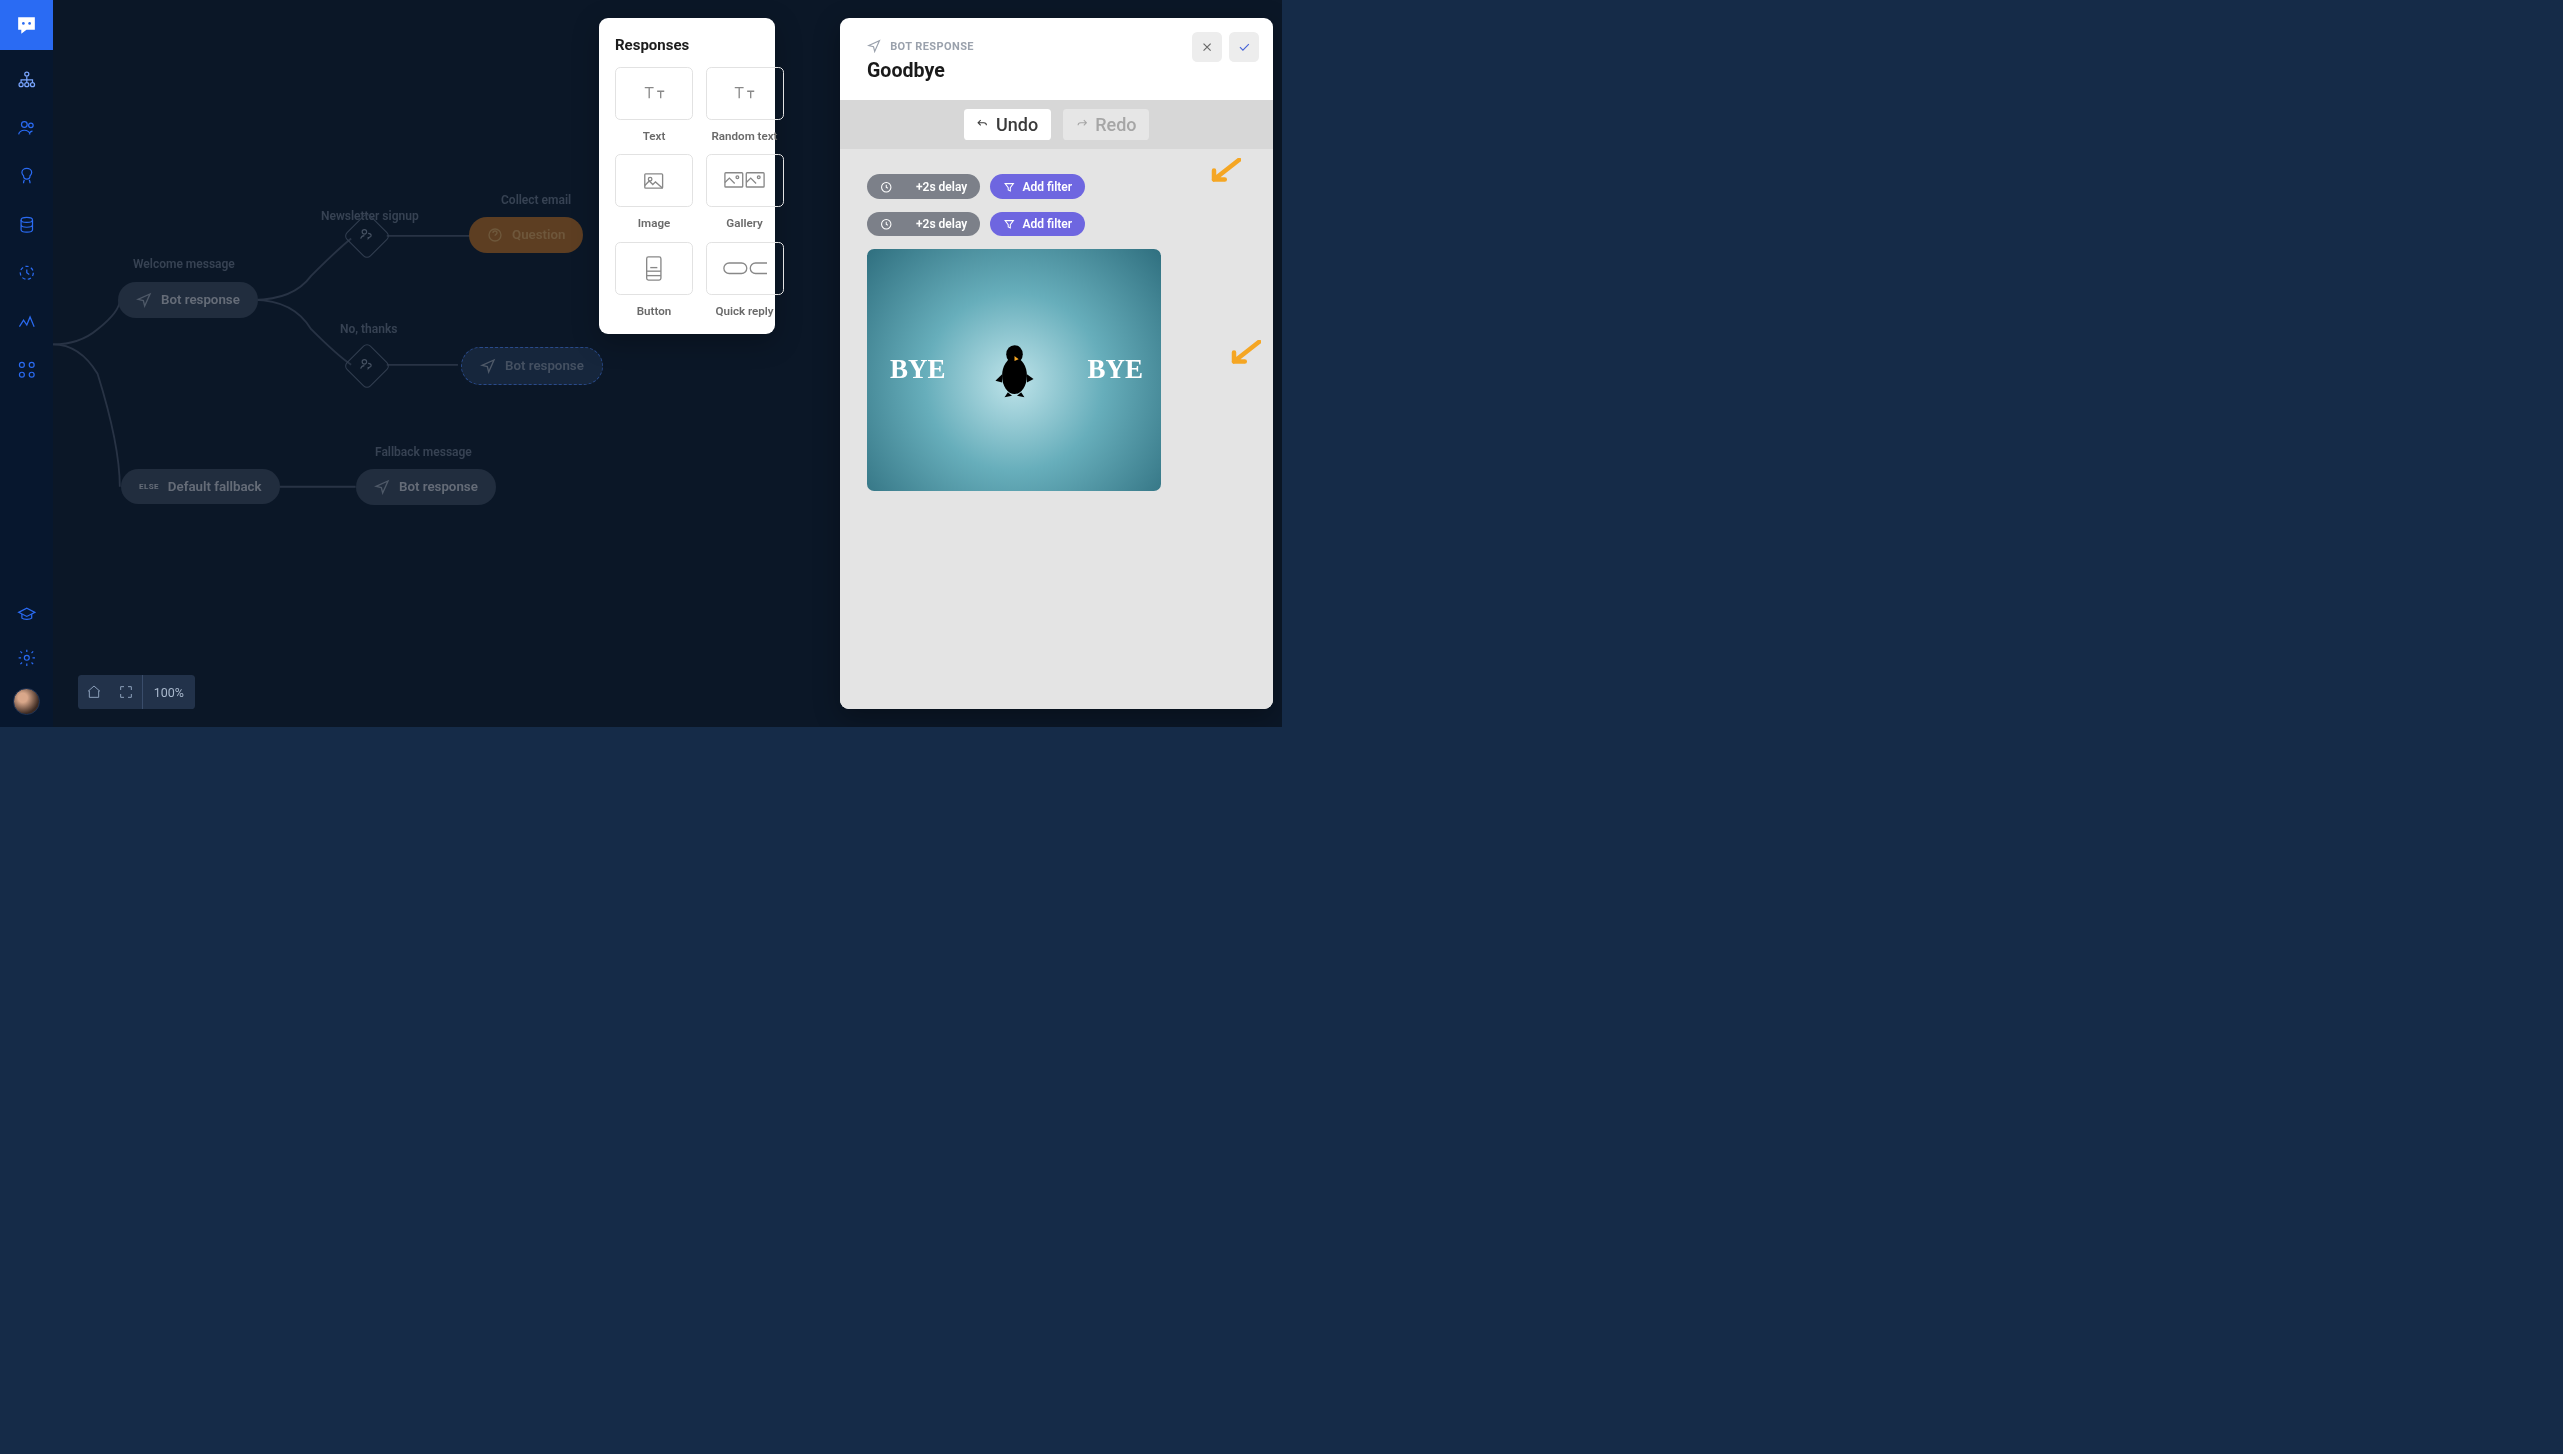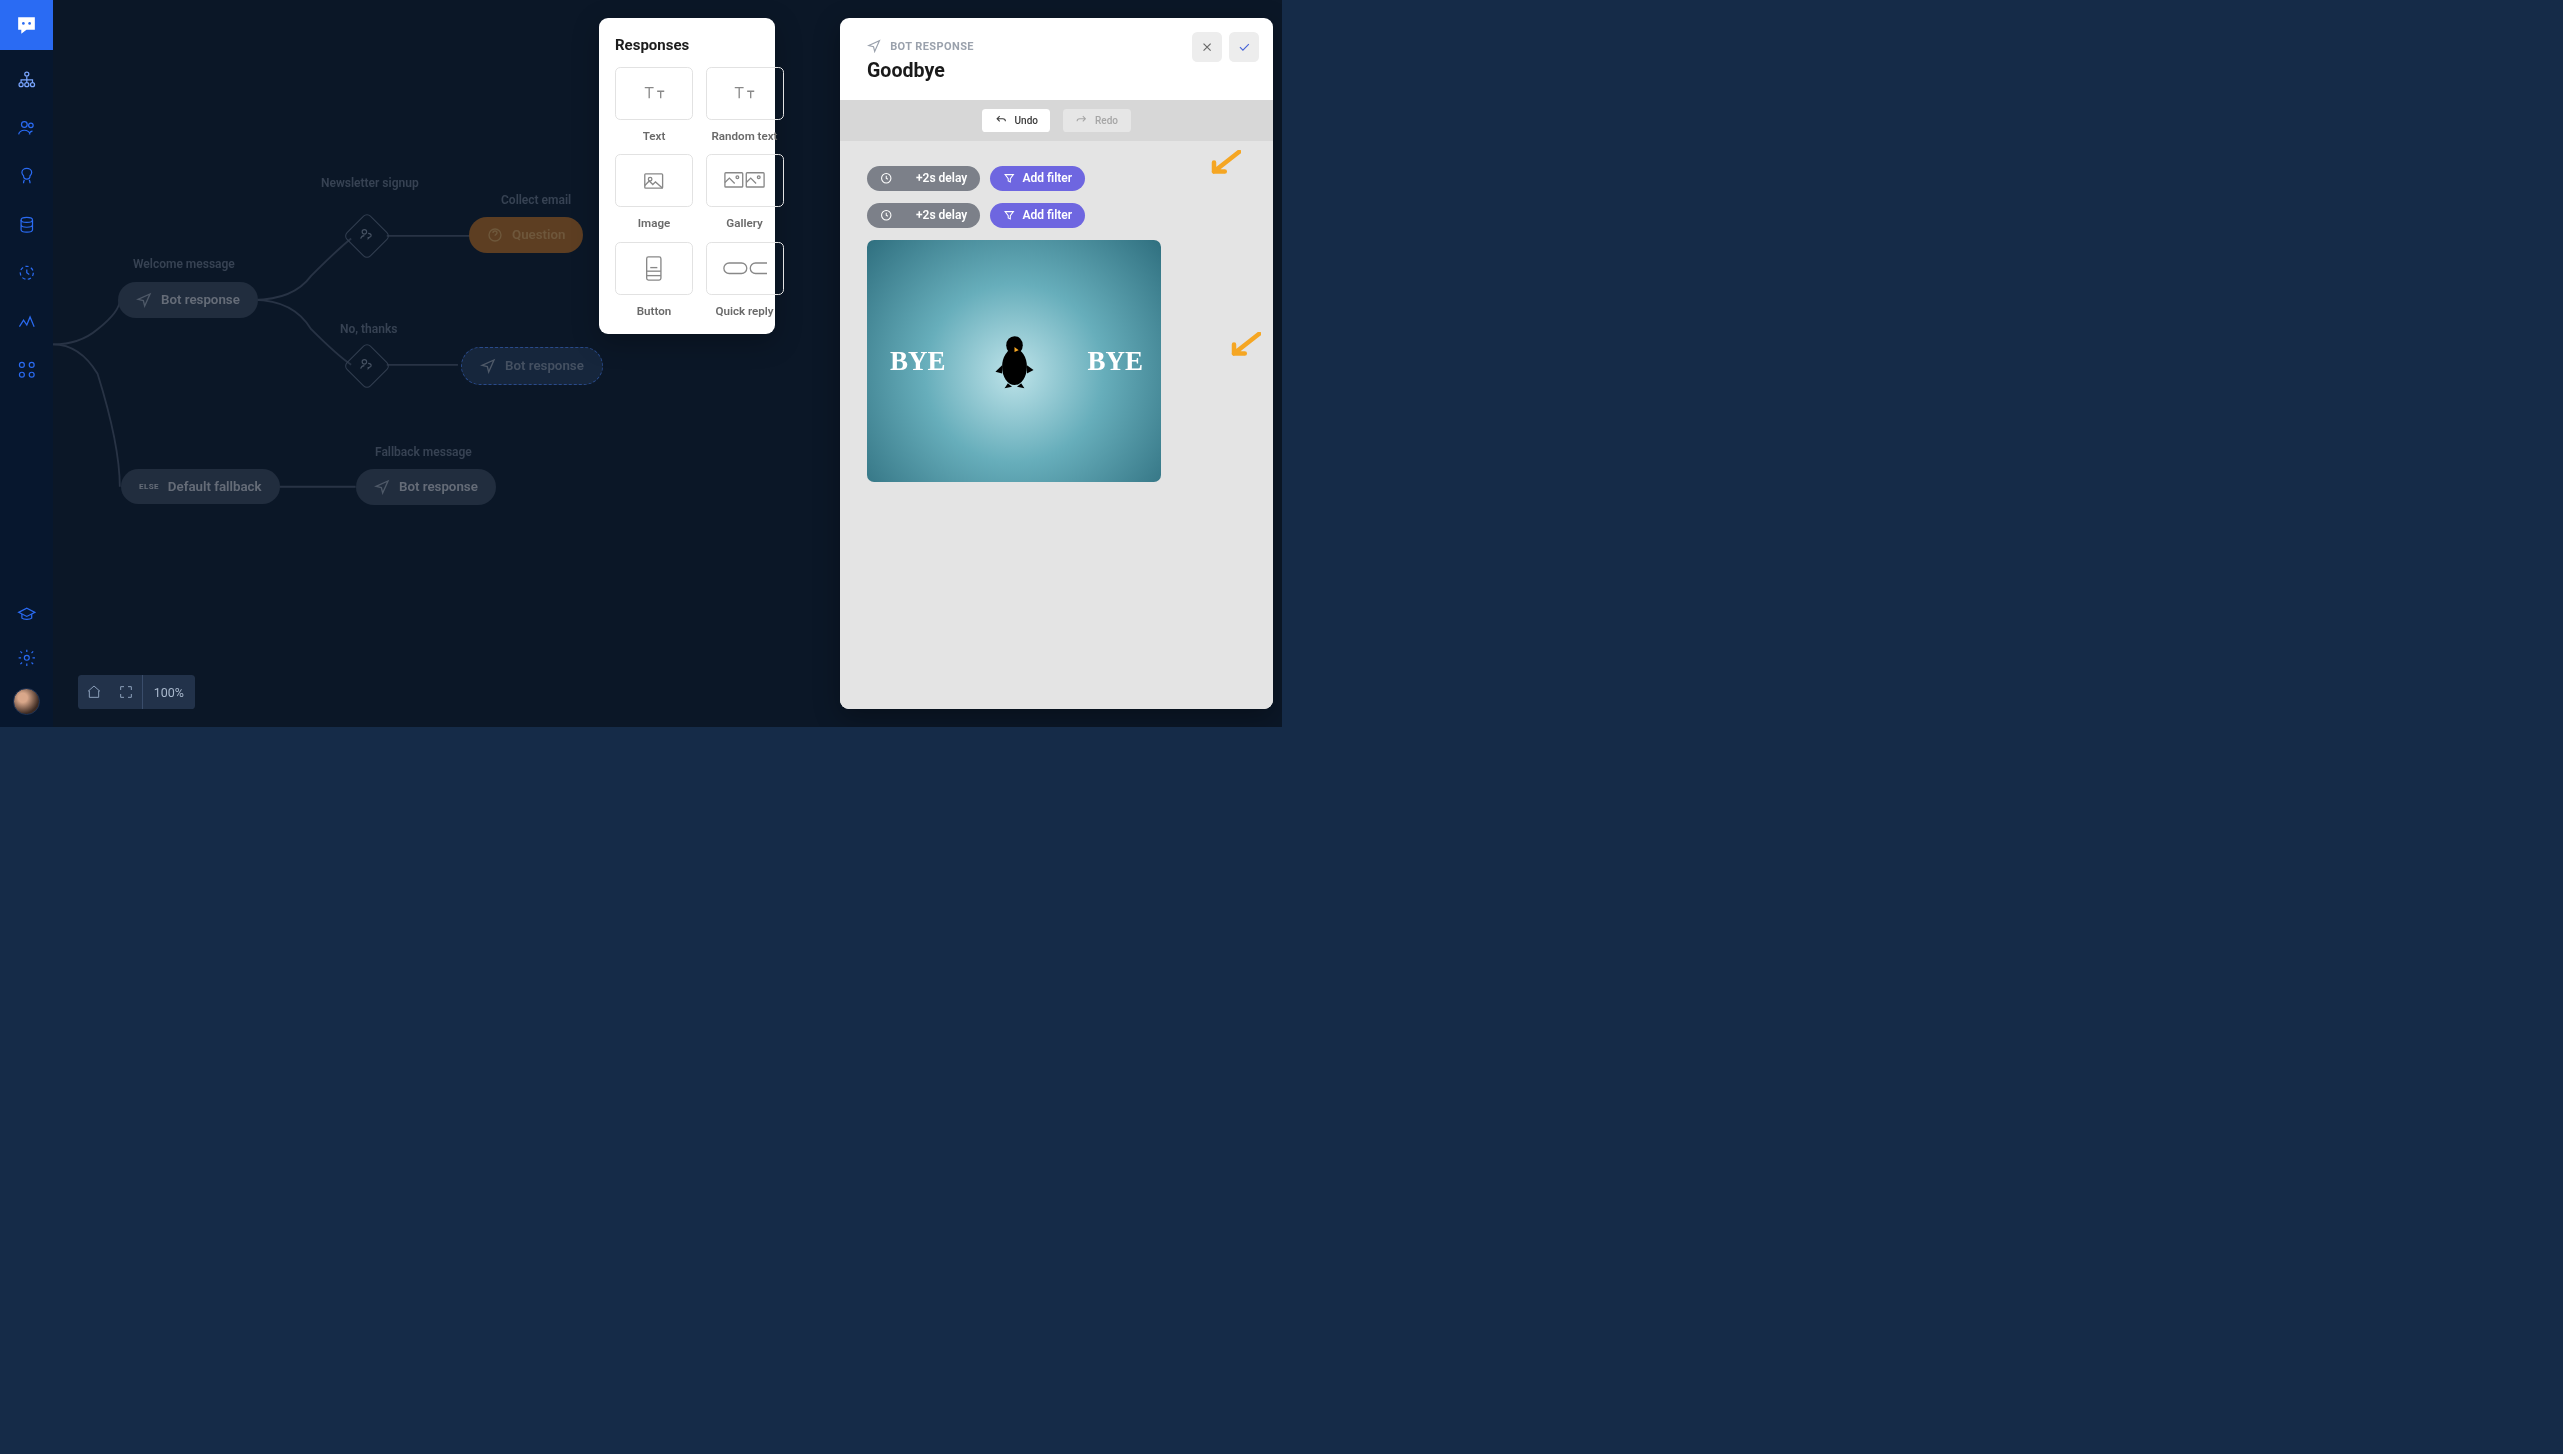--- a/index.html
+++ b/index.html
@@ -253,21 +253,21 @@
   justify-content: center;
   gap: 12.5px;
 }
 .undo-btn {
   display: flex;
   align-items: center;
   gap: 7.1px;
   background: #fff;
   border-radius: 3.6px;
   padding: 5.3px 12.5px;
-  font-size: 10px;
+  font-size: 18px;
   color: #3a3a3a;
   font-weight: 500;
 }
 .undo-btn.disabled { background: #e6e6e6; color: #a6a6a6; }
 .undo-btn svg { width: 12.5px; height: 12.5px; stroke: currentColor; fill: none; stroke-width: 2; }
 
 .editor-body {
   background: #e4e4e4;
   flex: 1;
   padding: 25px 27px;
@@ -418,21 +418,21 @@
     <path d="M 0 387 Q 30 387 50 370 Q 75 350 75 337"></path>
     <path d="M 0 387 Q 30 387 50 420 Q 75 500 75 547"></path>
     <path d="M 225 337 Q 270 337 290 310 Q 320 280 335 268"></path>
     <path d="M 225 337 Q 270 337 290 370 Q 320 400 335 410"></path>
     <path d="M 375 265 L 470 265"></path>
     <path d="M 375 410 L 455 410"></path>
     <path d="M 245 547 L 340 547"></path>
   </svg>
 
   <div class="node-label" style="left:80px;top:257px;">Welcome message</div>
-  <div class="node-label" style="left:268px;top:176px;">Newsletter signup</div>
+  <div class="node-label" style="left:268px;top:209px;">Newsletter signup</div>
   <div class="node-label" style="left:448px;top:193px;">Collect email</div>
   <div class="node-label" style="left:287px;top:322px;">No, thanks</div>
   <div class="node-label" style="left:322px;top:445px;">Fallback message</div>
 
   <div class="node" style="left:65px;top:282px;">
     <svg viewBox="0 0 24 24">
         <path d="M3 11l18-8-8 18-2-8z"></path>
       </svg>
     <span>Bot response</span>
   </div>

